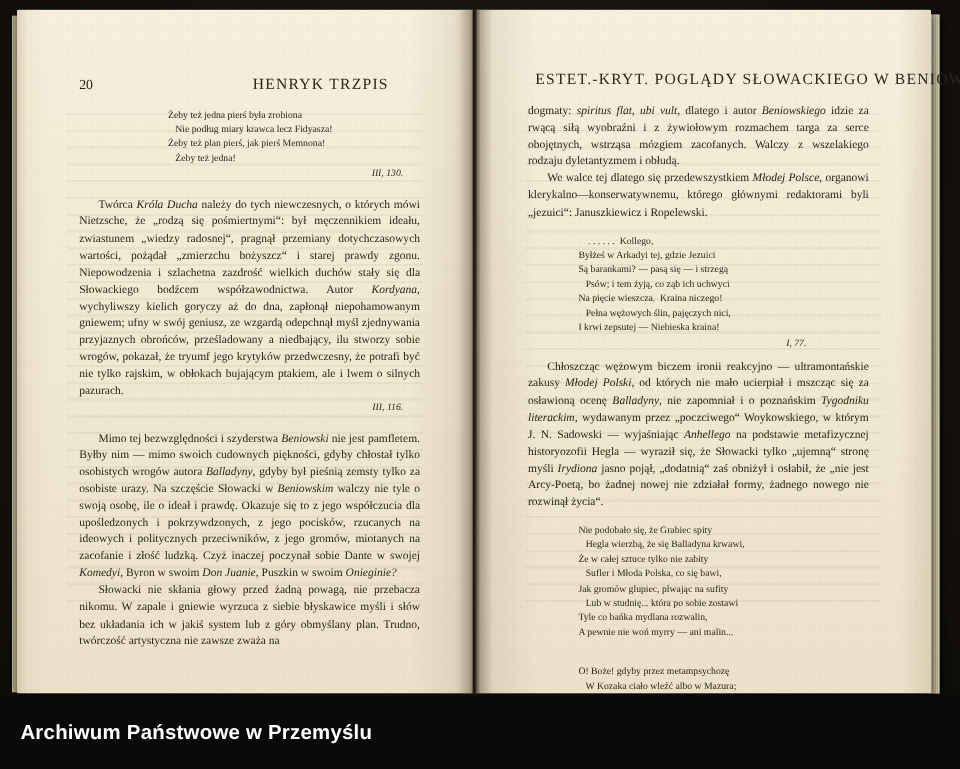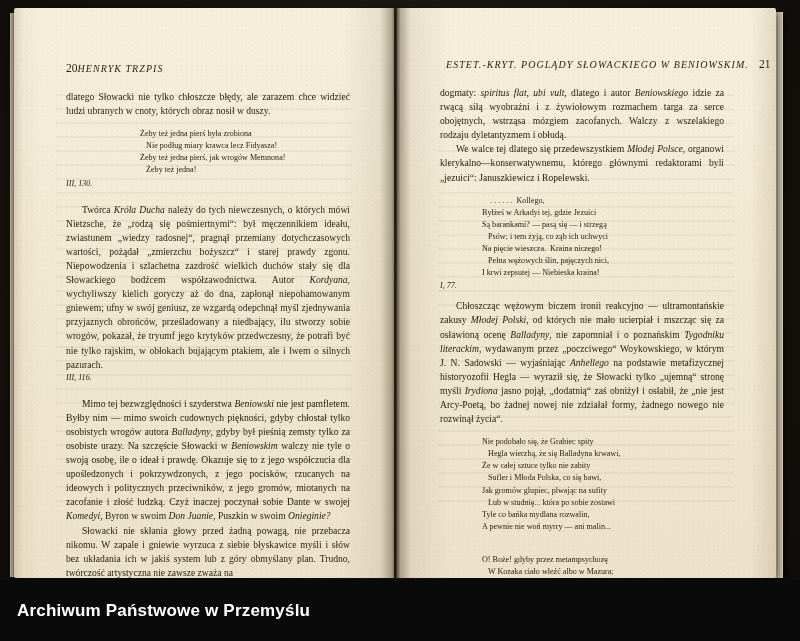--- a/index.html
+++ b/index.html
@@ -170,25 +170,24 @@
   #page-left .running-head  { justify-content: flex-start; }
   #page-right .running-head { justify-content: flex-start; }
 
   .folio {
     font-size: 11.5px;
     letter-spacing: 0;
     color: #241d12;
   }
   .head-title {
     flex: 1;
-    text-align: left;
-    font-size: 10px;
+    text-align: right;
+    font-size: 13px;
     letter-spacing: 1.05px;
     white-space: nowrap;
-    font-style: italic;
   }
   #page-left .head-title  { padding-right: 26px; }
   #page-right .head-title { padding-left: 6px; padding-right: 10px; }
 
   p.body {
     margin: 0;
     font-size: 9.6px;
     line-height: 14.1px;
     text-align: justify;
     text-indent: 16px;
@@ -203,20 +202,21 @@
     line-height: 12.1px;
     color: #2a2216;
   }
   .verse .vline { white-space: pre; display: block; }
   #page-left .verse  { padding-left: 74px; }
   #page-right .verse { padding-left: 42px; }
 
   .cite {
     font-style: italic;
     font-size: 8.1px;
+    text-align: right;
     margin: 1px 0 0 0;
     padding-right: 14px;
     color: #2a2216;
   }
   #page-right .cite { padding-right: 52px; }
 
   .gap-sm { height: 9px; }
   .gap-md { height: 15px; }
 
   i, .it { font-style: italic; }
@@ -274,26 +274,25 @@
       <div class="showthrough"></div>
       <div class="grain"></div>
 
       <div class="page-inner">
 
         <div class="running-head">
           <span class="folio">20</span>
           <span class="head-title">HENRYK TRZPIS</span>
         </div>
 
-        <p class="body noindent">dlatego Słowacki nie tylko chłoszcze błędy, ale zarazem chce widzieć ludzi ubranych w cnoty, których obraz nosił w duszy.</p>
 
         <div class="verse">
             <span class="vline">Żeby też jedna pierś była zrobiona</span>
             <span class="vline">   Nie podług miary krawca lecz Fidyasza!</span>
-            <span class="vline">Żeby też jedna pierś, jak wrogów Memnona!</span>
+            <span class="vline">Żeby też plan pierś, jak pierś Memnona!</span>
             <span class="vline">   Żeby też jedna!</span>
           </div>
         <p class="cite">III, 130.</p>
 
         <div class="gap-md"></div>
 
         <p class="body"><span>Twórca </span><i>Króla Ducha</i><span> należy do tych niewczesnych, o których mówi Nietzsche, że „rodzą się pośmiertnymi“: był męczennikiem ideału, zwiastunem „wiedzy radosnej“, pragnął przemiany dotychczasowych wartości, pożądał „zmierzchu bożyszcz“ i starej prawdy zgonu. Niepowodzenia i szlachetna zazdrość wielkich duchów stały się dla Słowackiego bodźcem współzawodnictwa. Autor </span><i>Kordyana</i><span>, wychyliwszy kielich goryczy aż do dna, zapłonął niepohamowanym gniewem; ufny w swój geniusz, ze wzgardą odepchnął myśl zjednywania przyjaznych obrońców, prześladowany a niedbający, ilu stworzy sobie wrogów, pokazał, że tryumf jego krytyków przedwczesny, że potrafi być nie tylko rajskim, w obłokach bujającym ptakiem, ale i lwem o silnych pazurach.</span></p>
 
         <p class="cite">III, 116.</p>
 

